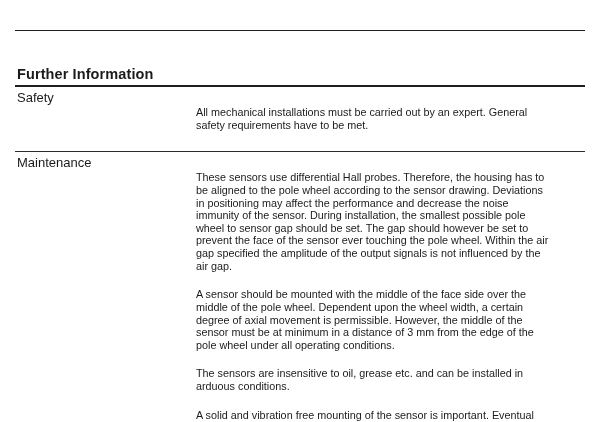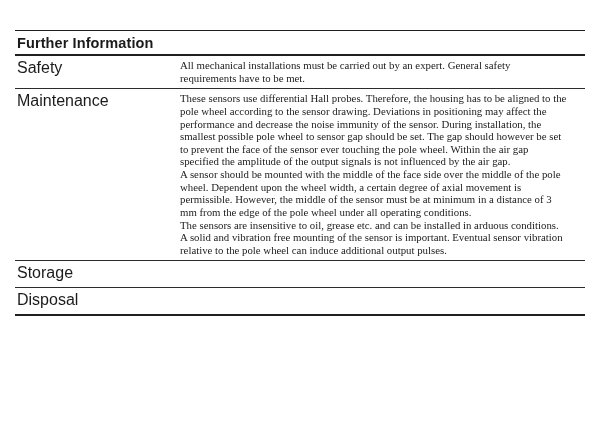--- a/index.html
+++ b/index.html
@@ -21,48 +21,48 @@
     margin-top: 30px;
     border-top: 1.5px solid #1f1f1f;
     height: 0;
   }
   .page-title {
     font-size: 14.5px;
     font-weight: bold;
     letter-spacing: 0.1px;
     padding: 4px 2px 3px 2px;
     border-bottom: 2.5px solid #1f1f1f;
+    margin-top: 31px;
   }
   .info-table {
     width: 100%;
   }
   .row {
     display: flex;
     align-items: flex-start;
     border-bottom: 1.2px solid #2b2b2b;
     padding: 3px 0 4px 0;
   }
   .row:last-child {
     border-bottom: 2px solid #1f1f1f;
   }
   .row-label {
     flex: 0 0 163px;
     padding-left: 2px;
-    font-size: 16px;
+    font-size: 13px;
     line-height: 1.18;
   }
   .row-content {
     flex: 0 1 auto;
     width: 388px;
     font-size: 10.8px;
     line-height: 1.17;
   }
   .cell-par {
-    margin: 0;
-    font-family: Liberation Serif, serif;
+    margin: 16px;
   }
 </style>
 </head>
 <body>
 
 <div class="sheet">
   <div class="top-rule"></div>
   <div class="page-title">Further Information</div>
   <div class="info-table">
   <div class="row">

